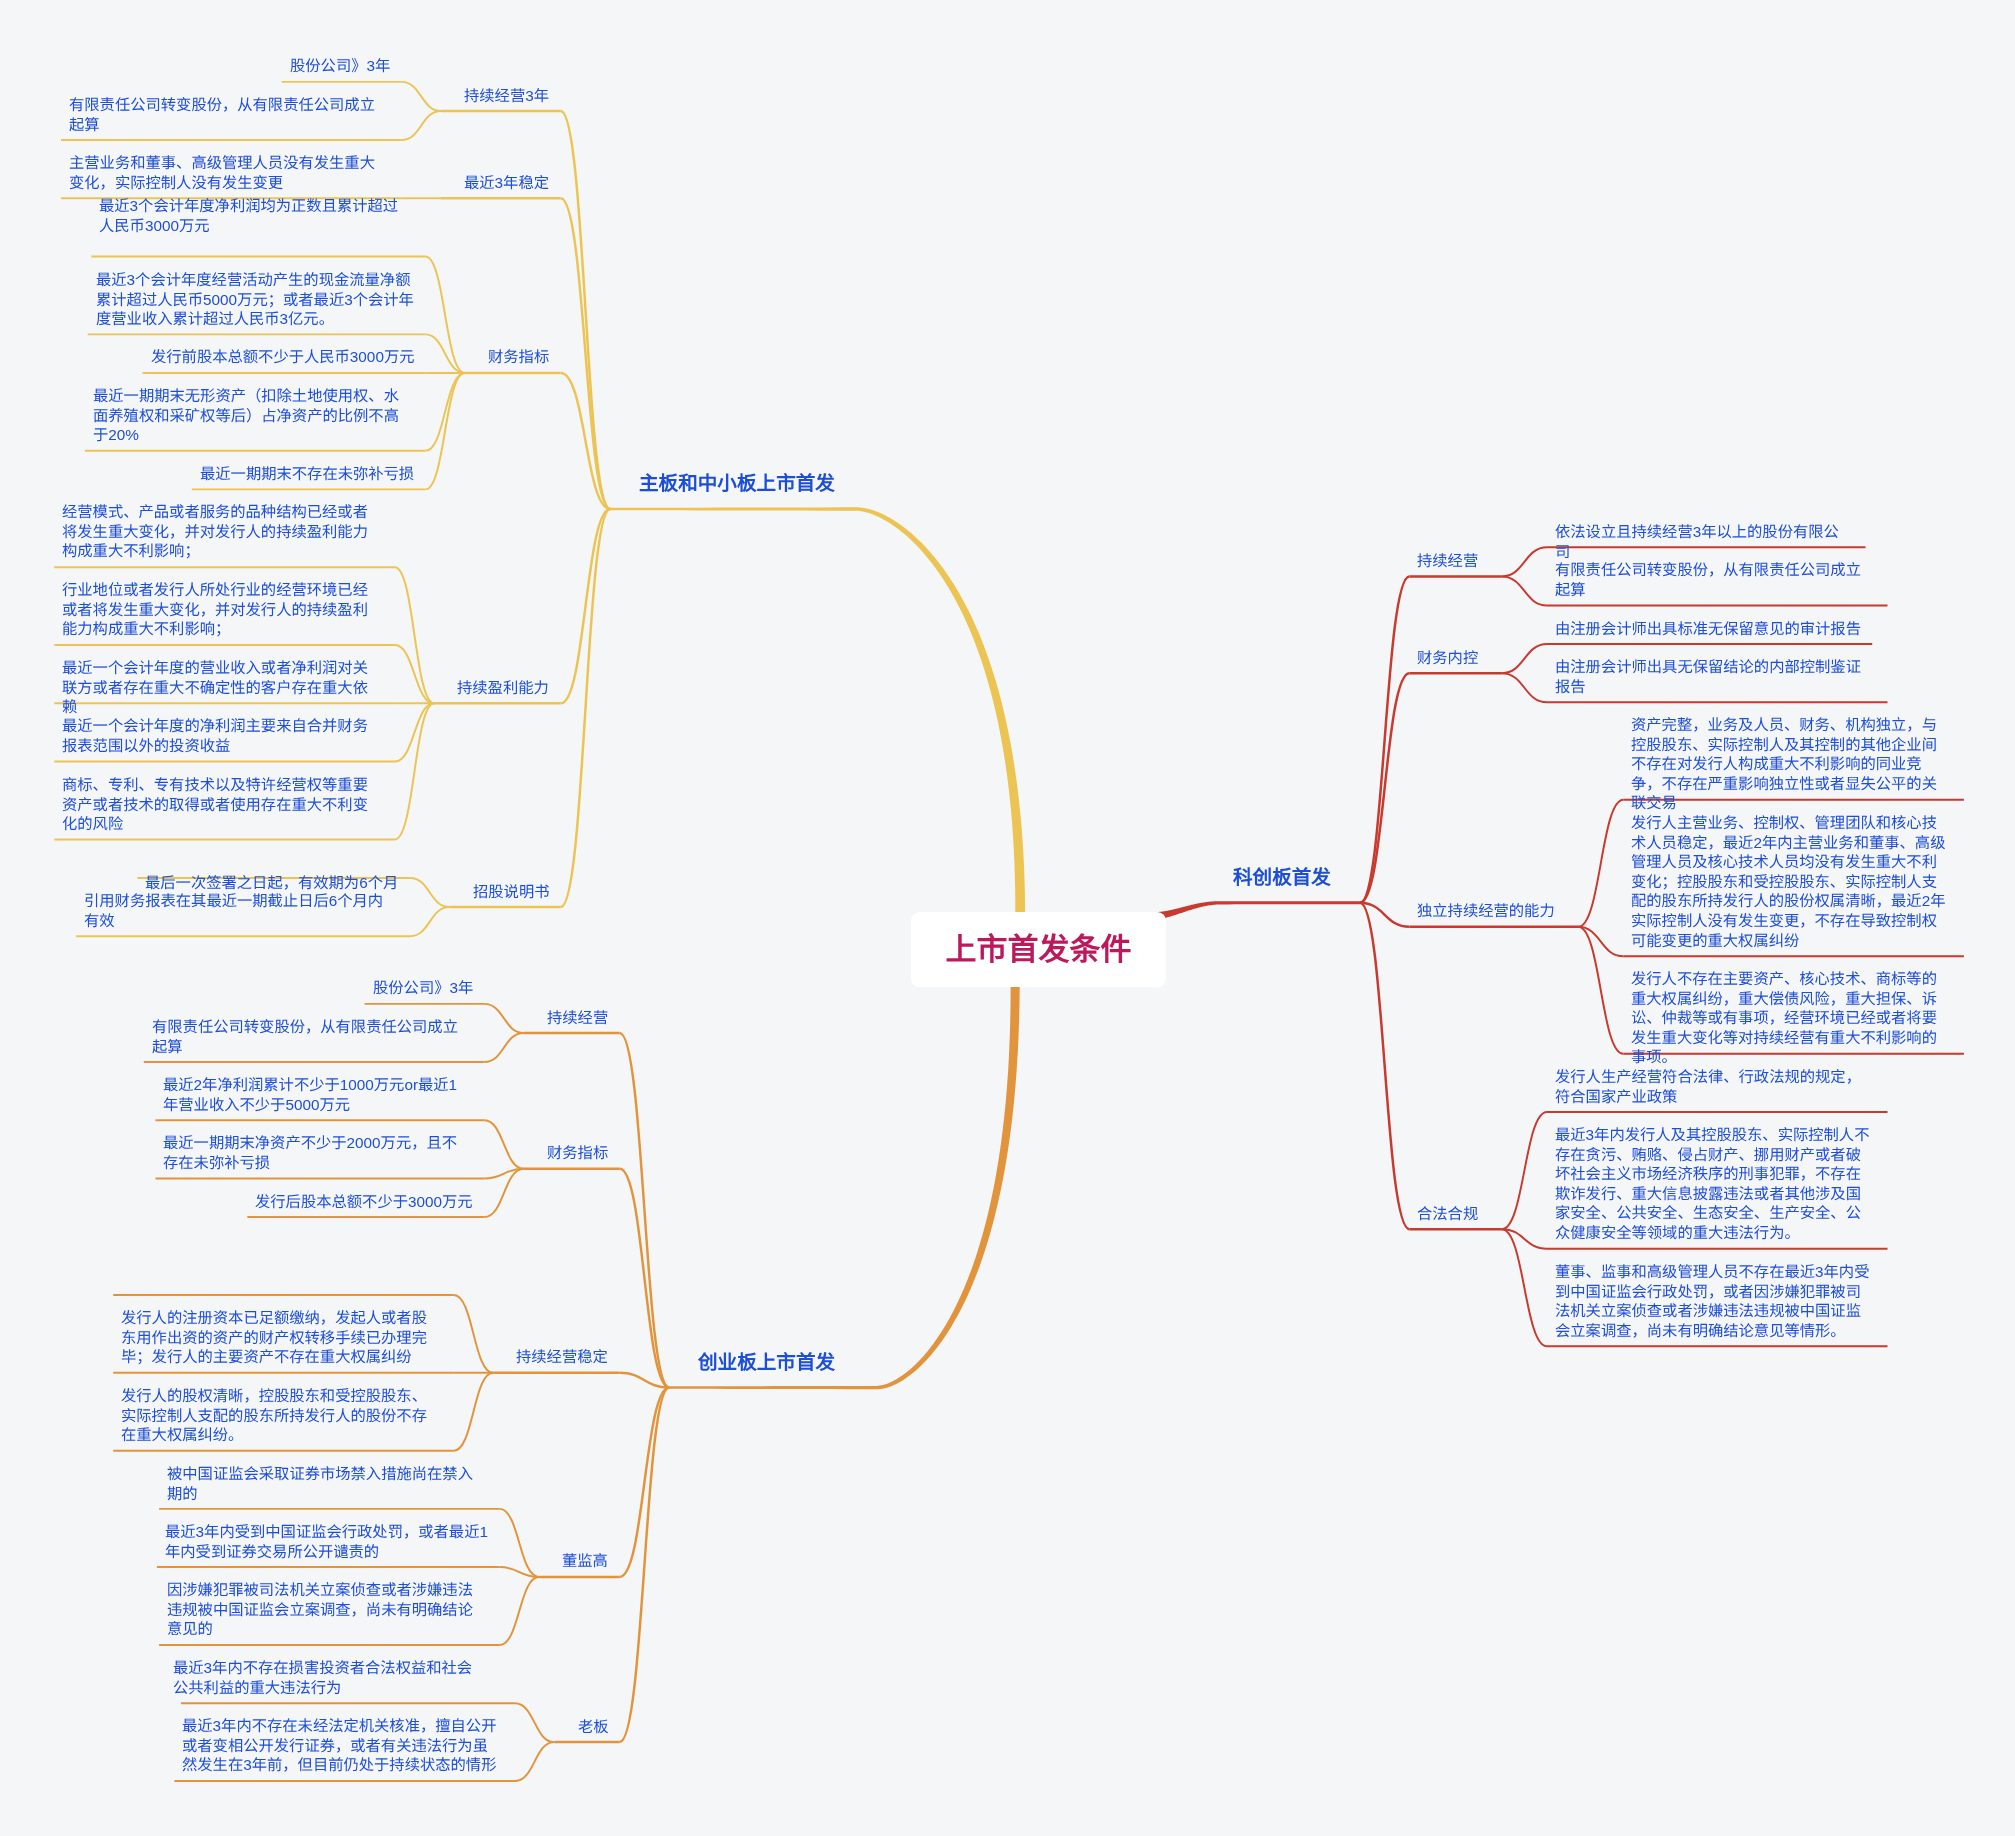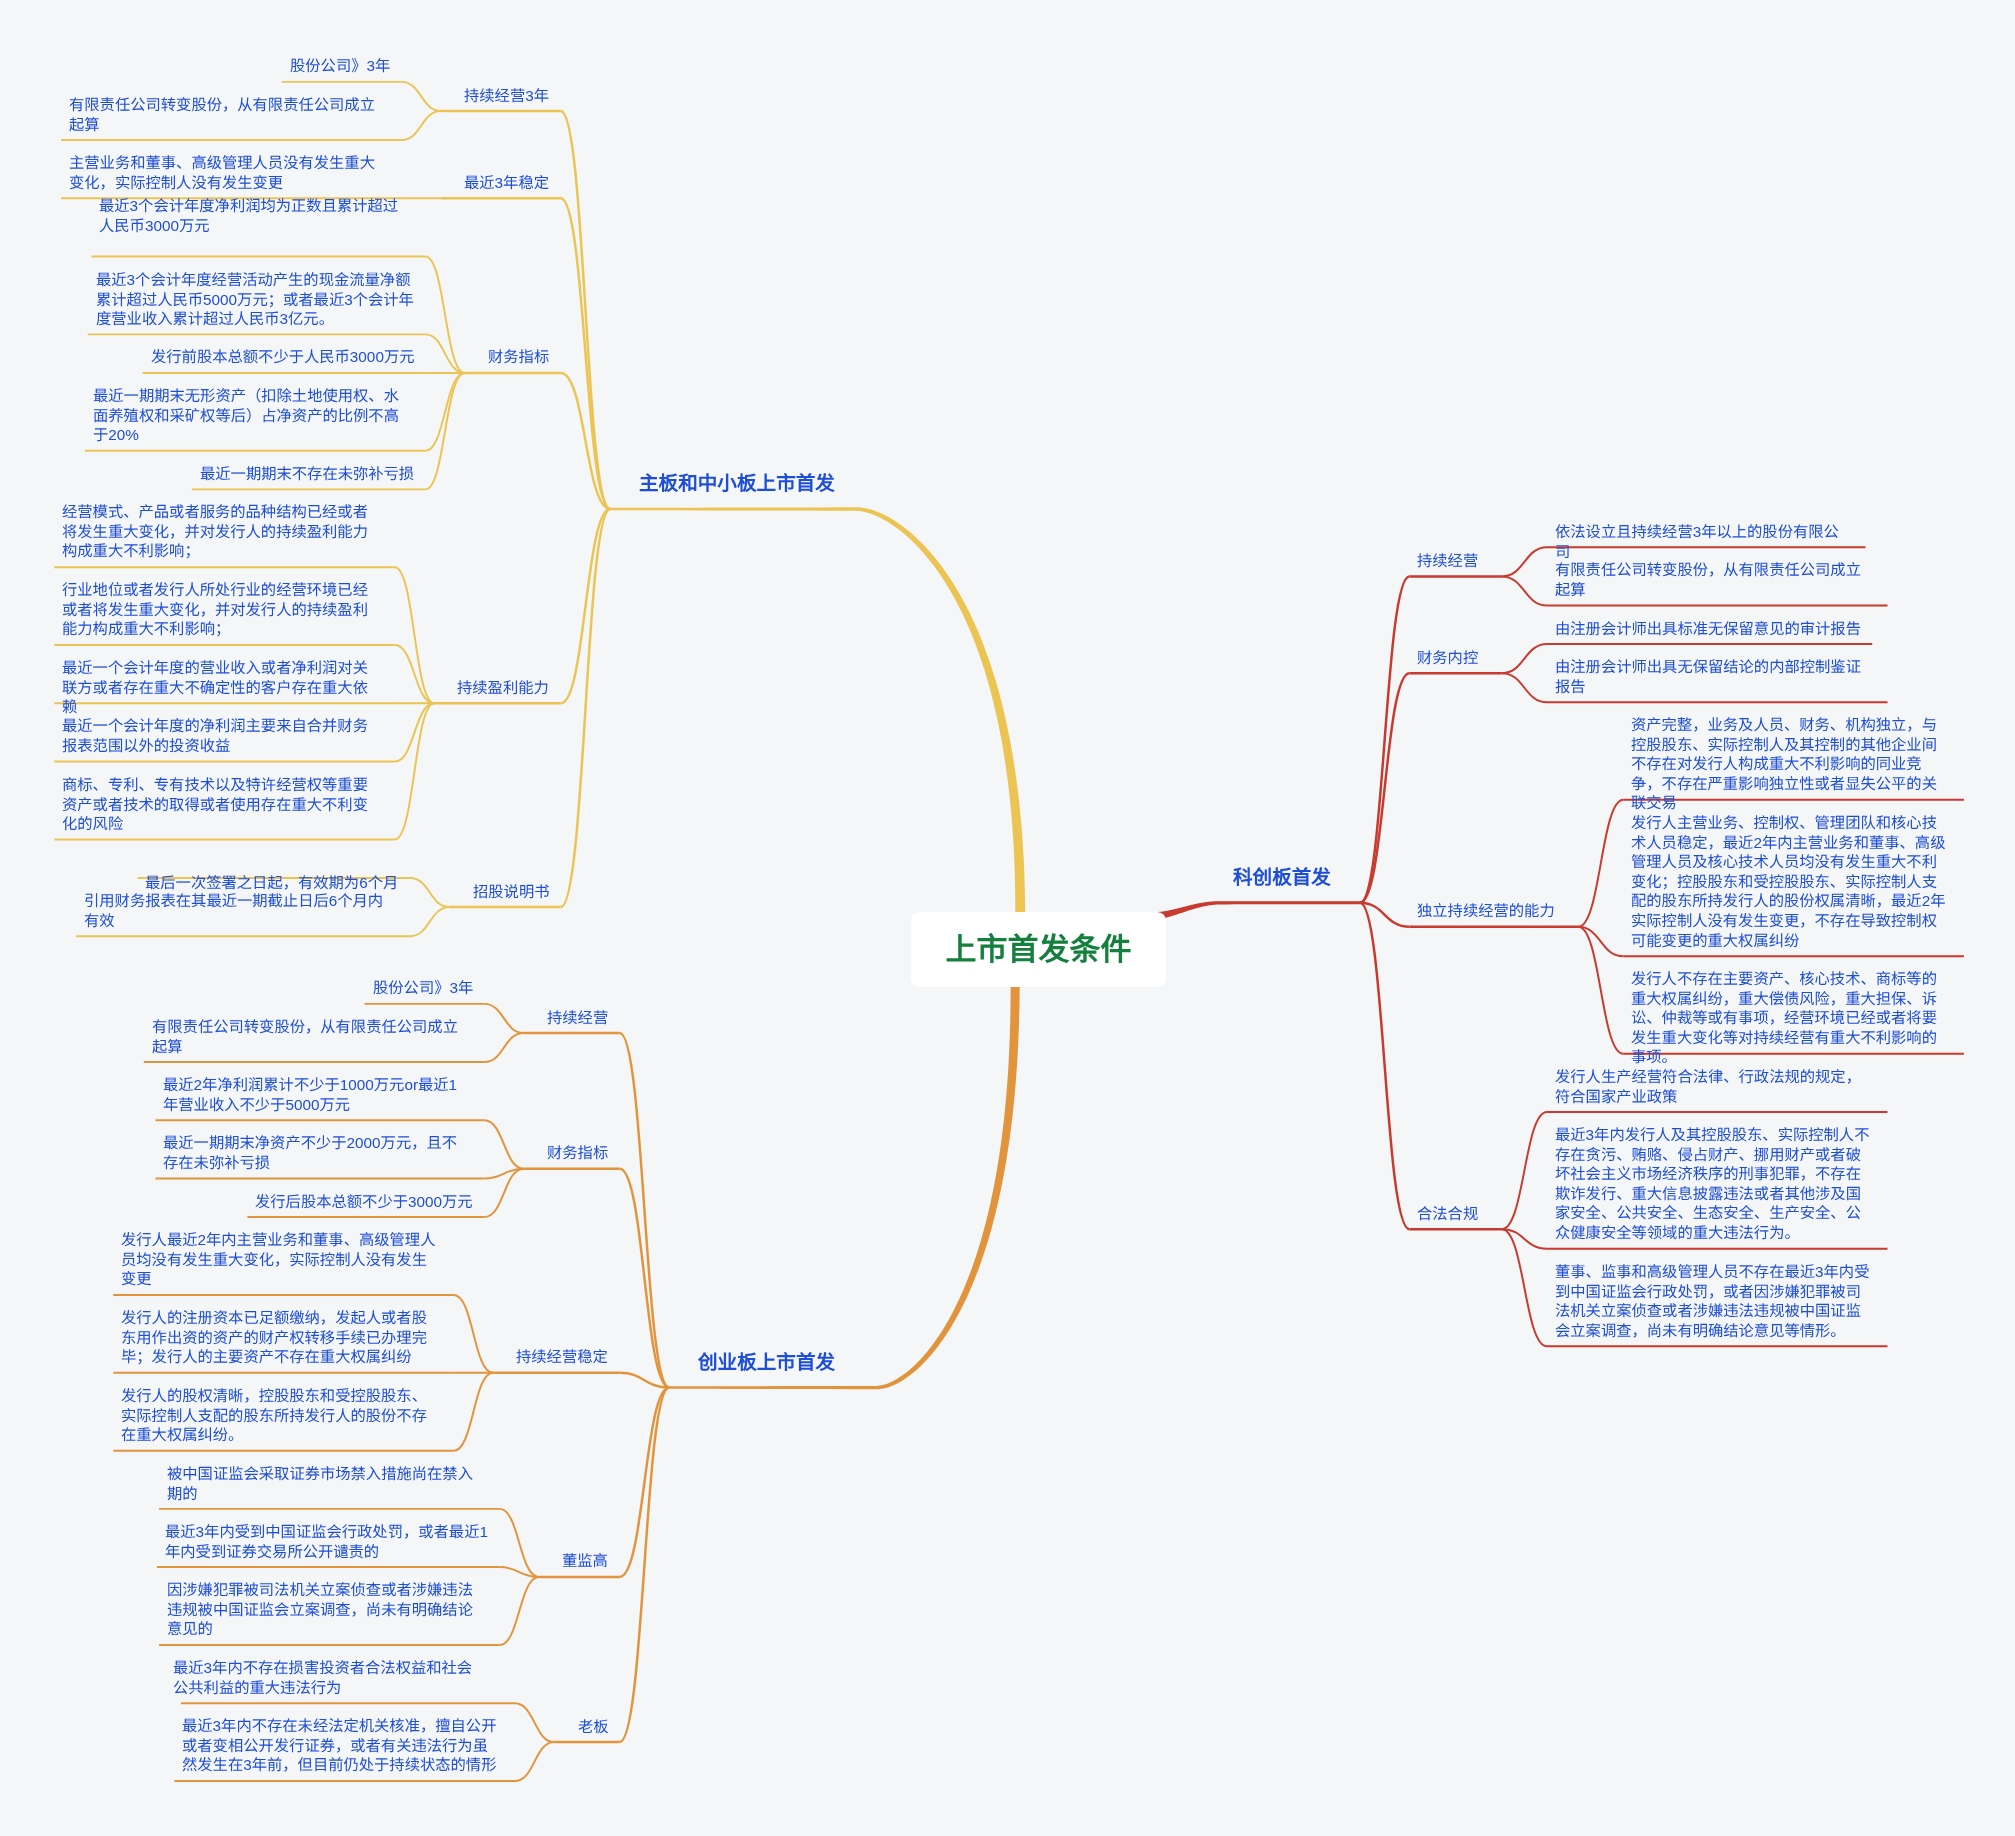--- a/index.html
+++ b/index.html
@@ -8,21 +8,21 @@
   body{width:2015px;height:1837px;background:#f5f6f8;overflow:hidden;
        font-family:"Liberation Sans",sans-serif;}
   #map{position:relative;width:2015px;height:1837px;}
   #wires{position:absolute;left:0;top:0;width:2015px;height:1837px;}
   .lv1,.lv2,.lv3{position:absolute;color:#1d4ed8;}
   .lv1{font-size:19.6px;line-height:23px;font-weight:700;white-space:nowrap;}
   .lv2{font-size:15.3px;line-height:19.6px;white-space:nowrap;}
   .lv3{font-size:15.3px;line-height:19.6px;}
   #center-card{position:absolute;left:911px;top:912px;width:255px;height:75px;
      background:#fff;border-radius:8.7px;display:flex;align-items:center;justify-content:center;}
-  #center-label{font-size:31px;line-height:36px;font-weight:700;color:#15803d;white-space:nowrap;}
+  #center-label{font-size:31px;line-height:36px;font-weight:700;color:#be185d;white-space:nowrap;}
 </style>
 </head>
 <body>
 
 <div id="map">
 <svg id="wires" viewBox="0 0 2769 2524" xmlns="http://www.w3.org/2000/svg">
 <path d="M838.60 701.00 L862.75 701.03 L886.89 701.07 L911.04 701.11 L935.18 701.15 L959.33 701.20 L983.47 701.24 L1007.62 701.29 L1031.77 701.34 L1055.91 701.39 L1080.06 701.44 L1104.20 701.49 L1128.35 701.54 L1152.49 701.59 L1176.64 701.64 L1178.99 701.76 L1181.48 702.01 L1184.11 702.41 L1186.85 702.94 L1189.72 703.63 L1192.71 704.47 L1195.80 705.46 L1199.00 706.62 L1202.30 707.94 L1205.70 709.42 L1209.18 711.09 L1212.75 712.93 L1216.40 714.94 L1220.12 717.15 L1223.91 719.54 L1227.76 722.13 L1231.67 724.91 L1235.64 727.89 L1239.66 731.07 L1243.72 734.47 L1247.82 738.07 L1251.95 741.89 L1256.12 745.93 L1260.31 750.20 L1264.52 754.69 L1268.74 759.42 L1272.98 764.38 L1277.22 769.57 L1281.46 775.02 L1285.70 780.71 L1289.92 786.65 L1294.14 792.84 L1298.33 799.30 L1302.50 806.02 L1306.64 813.00 L1310.75 820.26 L1314.82 827.79 L1318.84 835.60 L1322.82 843.70 L1326.75 852.08 L1330.61 860.75 L1334.41 869.72 L1338.15 878.98 L1341.81 888.55 L1345.39 898.43 L1348.89 908.61 L1352.31 919.11 L1355.63 929.93 L1358.85 941.08 L1361.97 952.55 L1364.98 964.34 L1367.88 976.48 L1370.67 988.95 L1373.33 1001.77 L1375.86 1014.93 L1378.26 1028.44 L1380.53 1042.31 L1382.65 1056.53 L1384.63 1071.12 L1386.45 1086.07 L1388.12 1101.39 L1389.62 1117.09 L1390.96 1133.16 L1392.13 1149.62 L1393.12 1166.46 L1393.93 1183.70 L1394.55 1201.32 L1394.98 1219.34 L1395.22 1237.77 L1395.25 1256.60 L1408.75 1256.60 L1408.58 1237.62 L1408.20 1219.05 L1407.63 1200.88 L1406.86 1183.11 L1405.91 1165.74 L1404.77 1148.75 L1403.46 1132.15 L1401.97 1115.93 L1400.31 1100.09 L1398.50 1084.63 L1396.52 1069.53 L1394.38 1054.81 L1392.10 1040.44 L1389.68 1026.44 L1387.12 1012.79 L1384.42 999.49 L1381.59 986.54 L1378.64 973.93 L1375.57 961.67 L1372.39 949.74 L1369.09 938.14 L1365.69 926.87 L1362.20 915.93 L1358.60 905.30 L1354.92 894.99 L1351.15 885.00 L1347.31 875.32 L1343.39 865.94 L1339.39 856.86 L1335.34 848.08 L1331.22 839.60 L1327.05 831.40 L1322.83 823.49 L1318.56 815.86 L1314.25 808.52 L1309.91 801.44 L1305.54 794.64 L1301.14 788.11 L1296.72 781.83 L1292.29 775.82 L1287.84 770.07 L1283.39 764.56 L1278.94 759.30 L1274.50 754.29 L1270.06 749.52 L1265.64 744.98 L1261.23 740.68 L1256.86 736.60 L1252.51 732.75 L1248.19 729.12 L1243.92 725.71 L1239.69 722.51 L1235.51 719.52 L1231.38 716.74 L1227.31 714.15 L1223.31 711.77 L1219.37 709.58 L1215.51 707.57 L1211.73 705.76 L1208.03 704.12 L1204.42 702.67 L1200.90 701.38 L1197.48 700.27 L1194.16 699.33 L1190.95 698.55 L1187.84 697.92 L1184.86 697.46 L1181.99 697.14 L1179.25 696.98 L1176.64 696.96 L1152.49 697.01 L1128.35 697.06 L1104.20 697.11 L1080.06 697.16 L1055.91 697.21 L1031.77 697.26 L1007.62 697.31 L983.47 697.36 L959.33 697.40 L935.18 697.45 L911.04 697.49 L886.89 697.53 L862.75 697.57 L838.60 697.60 Z" fill="#ebc453"></path>
 <path d="M919.60 1908.25 L939.97 1908.28 L960.35 1908.31 L980.72 1908.35 L1001.10 1908.39 L1021.47 1908.43 L1041.85 1908.47 L1062.22 1908.51 L1082.59 1908.55 L1102.97 1908.60 L1123.34 1908.64 L1143.72 1908.69 L1164.09 1908.74 L1184.47 1908.78 L1204.84 1908.83 L1207.08 1908.80 L1209.43 1908.63 L1211.89 1908.31 L1214.44 1907.83 L1217.08 1907.20 L1219.82 1906.40 L1222.65 1905.45 L1225.56 1904.32 L1228.55 1903.03 L1231.62 1901.57 L1234.76 1899.92 L1237.97 1898.10 L1241.25 1896.09 L1244.59 1893.89 L1247.98 1891.50 L1251.43 1888.91 L1254.92 1886.12 L1258.46 1883.13 L1262.04 1879.93 L1265.66 1876.51 L1269.31 1872.89 L1272.98 1869.04 L1276.68 1864.97 L1280.40 1860.67 L1284.14 1856.14 L1287.89 1851.38 L1291.64 1846.38 L1295.40 1841.13 L1299.16 1835.64 L1302.91 1829.90 L1306.66 1823.91 L1310.39 1817.65 L1314.10 1811.14 L1317.79 1804.36 L1321.46 1797.31 L1325.09 1789.99 L1328.70 1782.39 L1332.26 1774.51 L1335.78 1766.35 L1339.25 1757.90 L1342.68 1749.15 L1346.04 1740.11 L1349.35 1730.77 L1352.60 1721.13 L1355.78 1711.17 L1358.89 1700.91 L1361.92 1690.33 L1364.87 1679.43 L1367.74 1668.21 L1370.52 1656.66 L1373.21 1644.78 L1375.80 1632.57 L1378.29 1620.02 L1380.68 1607.12 L1382.95 1593.88 L1385.12 1580.29 L1387.17 1566.35 L1389.09 1552.05 L1390.89 1537.38 L1392.57 1522.35 L1394.10 1506.95 L1395.50 1491.18 L1396.76 1475.03 L1397.87 1458.50 L1398.84 1441.59 L1399.64 1424.28 L1400.29 1406.58 L1400.78 1388.49 L1401.10 1370.00 L1401.25 1351.10 L1388.75 1351.10 L1388.73 1369.88 L1388.53 1388.26 L1388.17 1406.24 L1387.65 1423.82 L1386.97 1441.01 L1386.14 1457.82 L1385.16 1474.23 L1384.03 1490.27 L1382.76 1505.93 L1381.36 1521.21 L1379.82 1536.13 L1378.16 1550.68 L1376.37 1564.88 L1374.46 1578.71 L1372.43 1592.19 L1370.29 1605.32 L1368.05 1618.11 L1365.70 1630.55 L1363.26 1642.65 L1360.71 1654.43 L1358.08 1665.87 L1355.36 1676.98 L1352.56 1687.78 L1349.68 1698.25 L1346.73 1708.41 L1343.71 1718.27 L1340.62 1727.81 L1337.47 1737.05 L1334.26 1746.00 L1331.00 1754.64 L1327.69 1763.00 L1324.33 1771.07 L1320.93 1778.86 L1317.50 1786.37 L1314.04 1793.61 L1310.54 1800.57 L1307.03 1807.27 L1303.49 1813.70 L1299.94 1819.88 L1296.37 1825.79 L1292.80 1831.46 L1289.22 1836.88 L1285.65 1842.06 L1282.08 1847.00 L1278.52 1851.70 L1274.97 1856.17 L1271.44 1860.41 L1267.94 1864.43 L1264.45 1868.23 L1261.00 1871.81 L1257.58 1875.18 L1254.21 1878.35 L1250.87 1881.30 L1247.58 1884.06 L1244.34 1886.63 L1241.16 1889.00 L1238.03 1891.18 L1234.97 1893.18 L1231.98 1894.99 L1229.06 1896.64 L1226.22 1898.11 L1223.46 1899.41 L1220.78 1900.54 L1218.20 1901.52 L1215.71 1902.34 L1213.32 1903.01 L1211.03 1903.53 L1208.85 1903.91 L1206.79 1904.16 L1204.84 1904.27 L1184.47 1904.32 L1164.09 1904.36 L1143.72 1904.41 L1123.34 1904.46 L1102.97 1904.50 L1082.59 1904.55 L1062.22 1904.59 L1041.85 1904.63 L1021.47 1904.67 L1001.10 1904.71 L980.72 1904.75 L960.35 1904.79 L939.97 1904.82 L919.60 1904.85 Z" fill="#e2943c"></path>
 <path d="M1868.80 1238.40 L1859.26 1238.40 L1849.72 1238.39 L1840.18 1238.39 L1830.64 1238.38 L1821.10 1238.38 L1811.56 1238.37 L1802.02 1238.36 L1792.48 1238.35 L1782.94 1238.34 L1773.40 1238.33 L1763.86 1238.32 L1754.32 1238.31 L1744.78 1238.29 L1735.24 1238.28 L1725.70 1238.27 L1716.16 1238.25 L1706.62 1238.24 L1697.08 1238.22 L1687.54 1238.20 L1678.00 1238.19 L1676.76 1238.18 L1675.53 1238.18 L1674.31 1238.19 L1673.09 1238.21 L1671.88 1238.24 L1670.68 1238.29 L1669.49 1238.34 L1668.30 1238.41 L1667.12 1238.48 L1665.95 1238.57 L1664.78 1238.66 L1663.62 1238.76 L1662.47 1238.87 L1661.33 1238.99 L1660.19 1239.12 L1659.05 1239.25 L1657.93 1239.40 L1656.81 1239.55 L1655.69 1239.71 L1654.58 1239.87 L1653.48 1240.04 L1652.38 1240.22 L1651.29 1240.41 L1650.20 1240.60 L1649.12 1240.79 L1648.05 1241.00 L1646.98 1241.20 L1645.91 1241.41 L1644.85 1241.63 L1643.80 1241.85 L1642.75 1242.08 L1641.70 1242.30 L1640.66 1242.54 L1639.62 1242.77 L1638.59 1243.01 L1637.57 1243.25 L1636.54 1243.50 L1635.52 1243.74 L1634.51 1243.99 L1633.50 1244.24 L1632.49 1244.49 L1631.48 1244.75 L1630.48 1245.00 L1629.49 1245.25 L1628.49 1245.51 L1627.51 1245.76 L1626.52 1246.02 L1625.54 1246.27 L1624.56 1246.53 L1623.58 1246.78 L1622.61 1247.03 L1621.63 1247.28 L1620.67 1247.53 L1619.70 1247.78 L1618.74 1248.02 L1617.78 1248.26 L1616.82 1248.50 L1615.86 1248.74 L1614.91 1248.97 L1613.96 1249.20 L1613.01 1249.42 L1612.06 1249.65 L1611.12 1249.86 L1610.18 1250.08 L1609.24 1250.28 L1608.30 1250.49 L1607.36 1250.69 L1606.42 1250.88 L1605.49 1251.06 L1604.56 1251.25 L1603.62 1251.42 L1602.69 1251.59 L1601.76 1251.75 L1600.84 1251.90 L1599.91 1252.05 L1598.98 1252.19 L1598.06 1252.32 L1597.13 1252.45 L1596.21 1252.57 L1595.29 1252.67 L1594.37 1252.77 L1593.44 1252.87 L1592.52 1252.95 L1591.60 1253.02 L1590.68 1253.09 L1589.76 1253.14 L1588.84 1253.19 L1587.92 1253.22 L1587.00 1253.25 L1586.08 1253.26 L1586.72 1263.74 L1587.75 1263.62 L1588.78 1263.50 L1589.80 1263.36 L1590.81 1263.21 L1591.83 1263.05 L1592.83 1262.89 L1593.84 1262.71 L1594.84 1262.53 L1595.83 1262.33 L1596.82 1262.13 L1597.81 1261.92 L1598.79 1261.70 L1599.77 1261.48 L1600.75 1261.25 L1601.73 1261.01 L1602.70 1260.77 L1603.67 1260.51 L1604.64 1260.26 L1605.60 1259.99 L1606.56 1259.73 L1607.52 1259.45 L1608.48 1259.17 L1609.44 1258.89 L1610.40 1258.60 L1611.35 1258.31 L1612.30 1258.02 L1613.26 1257.72 L1614.21 1257.42 L1615.16 1257.11 L1616.11 1256.81 L1617.06 1256.50 L1618.01 1256.18 L1618.96 1255.87 L1619.91 1255.55 L1620.86 1255.24 L1621.81 1254.92 L1622.76 1254.60 L1623.71 1254.28 L1624.66 1253.96 L1625.62 1253.64 L1626.57 1253.31 L1627.53 1252.99 L1628.49 1252.67 L1629.45 1252.35 L1630.41 1252.03 L1631.37 1251.72 L1632.34 1251.40 L1633.31 1251.09 L1634.28 1250.77 L1635.25 1250.46 L1636.23 1250.15 L1637.21 1249.85 L1638.19 1249.55 L1639.18 1249.25 L1640.16 1248.95 L1641.16 1248.66 L1642.15 1248.37 L1643.15 1248.09 L1644.16 1247.81 L1645.16 1247.53 L1646.18 1247.26 L1647.19 1246.99 L1648.21 1246.73 L1649.24 1246.48 L1650.27 1246.23 L1651.31 1245.99 L1652.35 1245.75 L1653.39 1245.52 L1654.44 1245.30 L1655.50 1245.08 L1656.56 1244.87 L1657.63 1244.67 L1658.70 1244.48 L1659.78 1244.29 L1660.87 1244.11 L1661.96 1243.94 L1663.06 1243.78 L1664.17 1243.63 L1665.28 1243.49 L1666.40 1243.36 L1667.53 1243.23 L1668.66 1243.12 L1669.80 1243.02 L1670.95 1242.93 L1672.10 1242.85 L1673.27 1242.78 L1674.44 1242.72 L1675.62 1242.67 L1676.80 1242.64 L1678.00 1242.61 L1687.54 1242.60 L1697.08 1242.58 L1706.62 1242.56 L1716.16 1242.55 L1725.70 1242.53 L1735.24 1242.52 L1744.78 1242.51 L1754.32 1242.49 L1763.86 1242.48 L1773.40 1242.47 L1782.94 1242.46 L1792.48 1242.45 L1802.02 1242.44 L1811.56 1242.43 L1821.10 1242.42 L1830.64 1242.42 L1840.18 1242.41 L1849.72 1242.41 L1859.26 1242.40 L1868.80 1242.40 Z" fill="#c8392e"></path>
 <path d="M838.6 699.3 C804.6 699.3 804.6 152.3 770.6 152.3" stroke="#ebc453" stroke-width="3.4" fill="none"></path>
@@ -153,21 +153,20 @@
 <div class="lv3" style="left:84px;top:891px;max-width:314px;">引用财务报表在其最近一期截止日后6个月内有效</div>
 <div class="lv1" style="left:698px;top:1351px;">创业板上市首发</div>
 <div class="lv2" style="left:547px;top:1008px;">持续经营</div>
 <div class="lv3" style="left:373px;top:978px;max-width:277px;">股份公司》3年</div>
 <div class="lv3" style="left:152px;top:1017px;max-width:321px;">有限责任公司转变股份，从有限责任公司成立起算</div>
 <div class="lv2" style="left:547px;top:1143px;">财务指标</div>
 <div class="lv3" style="left:163px;top:1075px;max-width:309px;">最近2年净利润累计不少于1000万元or最近1年营业收入不少于5000万元</div>
 <div class="lv3" style="left:163px;top:1133px;max-width:309px;">最近一期期末净资产不少于2000万元，且不存在未弥补亏损</div>
 <div class="lv3" style="left:255px;top:1192px;max-width:277px;">发行后股本总额不少于3000万元</div>
 <div class="lv2" style="left:516px;top:1347px;">持续经营稳定</div>
-<div class="lv3" style="left:121px;top:1230px;max-width:321px;">发行人最近2年内主营业务和董事、高级管理人员均没有发生重大变化，实际控制人没有发生变更</div>
 <div class="lv3" style="left:121px;top:1308px;max-width:321px;">发行人的注册资本已足额缴纳，发起人或者股东用作出资的资产的财产权转移手续已办理完毕；发行人的主要资产不存在重大权属纠纷</div>
 <div class="lv3" style="left:121px;top:1386px;max-width:321px;">发行人的股权清晰，控股股东和受控股股东、实际控制人支配的股东所持发行人的股份不存在重大权属纠纷。</div>
 <div class="lv2" style="left:562px;top:1551px;">董监高</div>
 <div class="lv3" style="left:167px;top:1464px;max-width:321px;">被中国证监会采取证券市场禁入措施尚在禁入期的</div>
 <div class="lv3" style="left:165px;top:1522px;max-width:323px;">最近3年内受到中国证监会行政处罚，或者最近1年内受到证券交易所公开谴责的</div>
 <div class="lv3" style="left:167px;top:1580px;max-width:321px;">因涉嫌犯罪被司法机关立案侦查或者涉嫌违法违规被中国证监会立案调查，尚未有明确结论意见的</div>
 <div class="lv2" style="left:578px;top:1717px;">老板</div>
 <div class="lv3" style="left:173px;top:1658px;max-width:314px;">最近3年内不存在损害投资者合法权益和社会公共利益的重大违法行为</div>
 <div class="lv3" style="left:182px;top:1716px;max-width:321px;">最近3年内不存在未经法定机关核准，擅自公开或者变相公开发行证券，或者有关违法行为虽然发生在3年前，但目前仍处于持续状态的情形</div>
 <div class="lv1" style="left:1233px;top:866px;">科创板首发</div>

